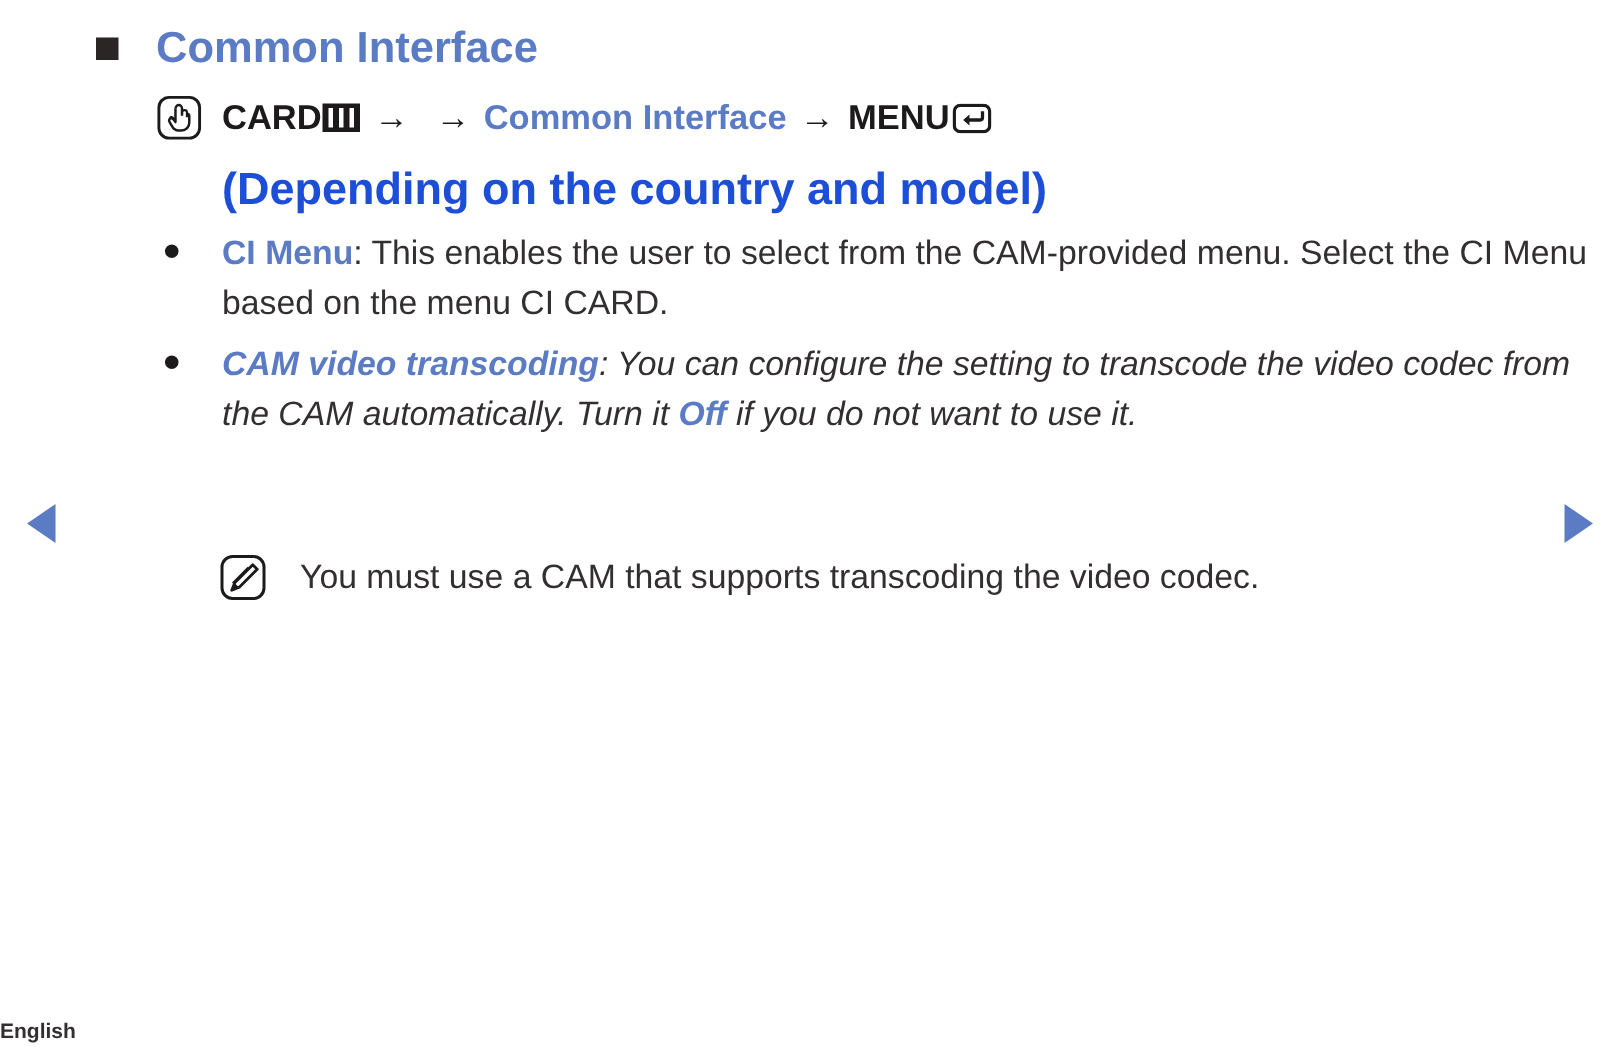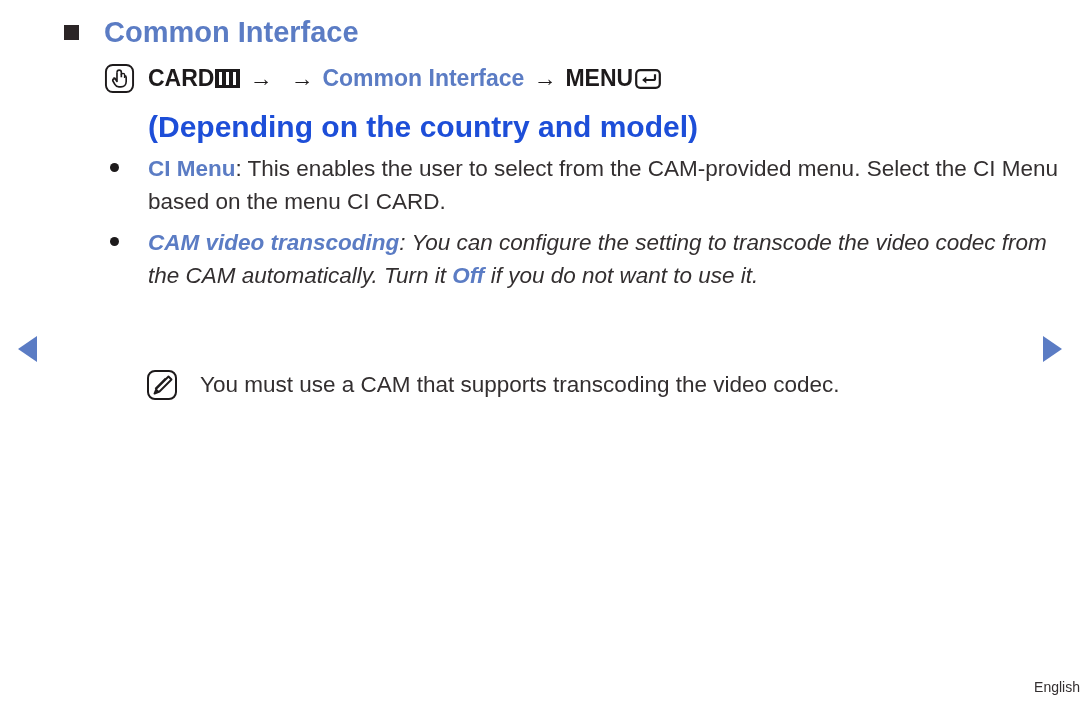--- a/index.html
+++ b/index.html
@@ -178,23 +178,23 @@
     right: 18px;
     border-left: 19px solid #5b7cc4;
   }
 
   
   .footer {
     position: absolute;
     left: 0;
     right: 0;
     top: 679px;
-    text-align: right;
+    text-align: left;
     font-size: 14px;
-    font-weight: normal;
+    font-weight: bold;
     color: #332f30;
   }
 </style>
 </head>
 <body>
 
 <div class="page">
 
   <div class="heading-row">
     <div class="heading-bullet"></div>

